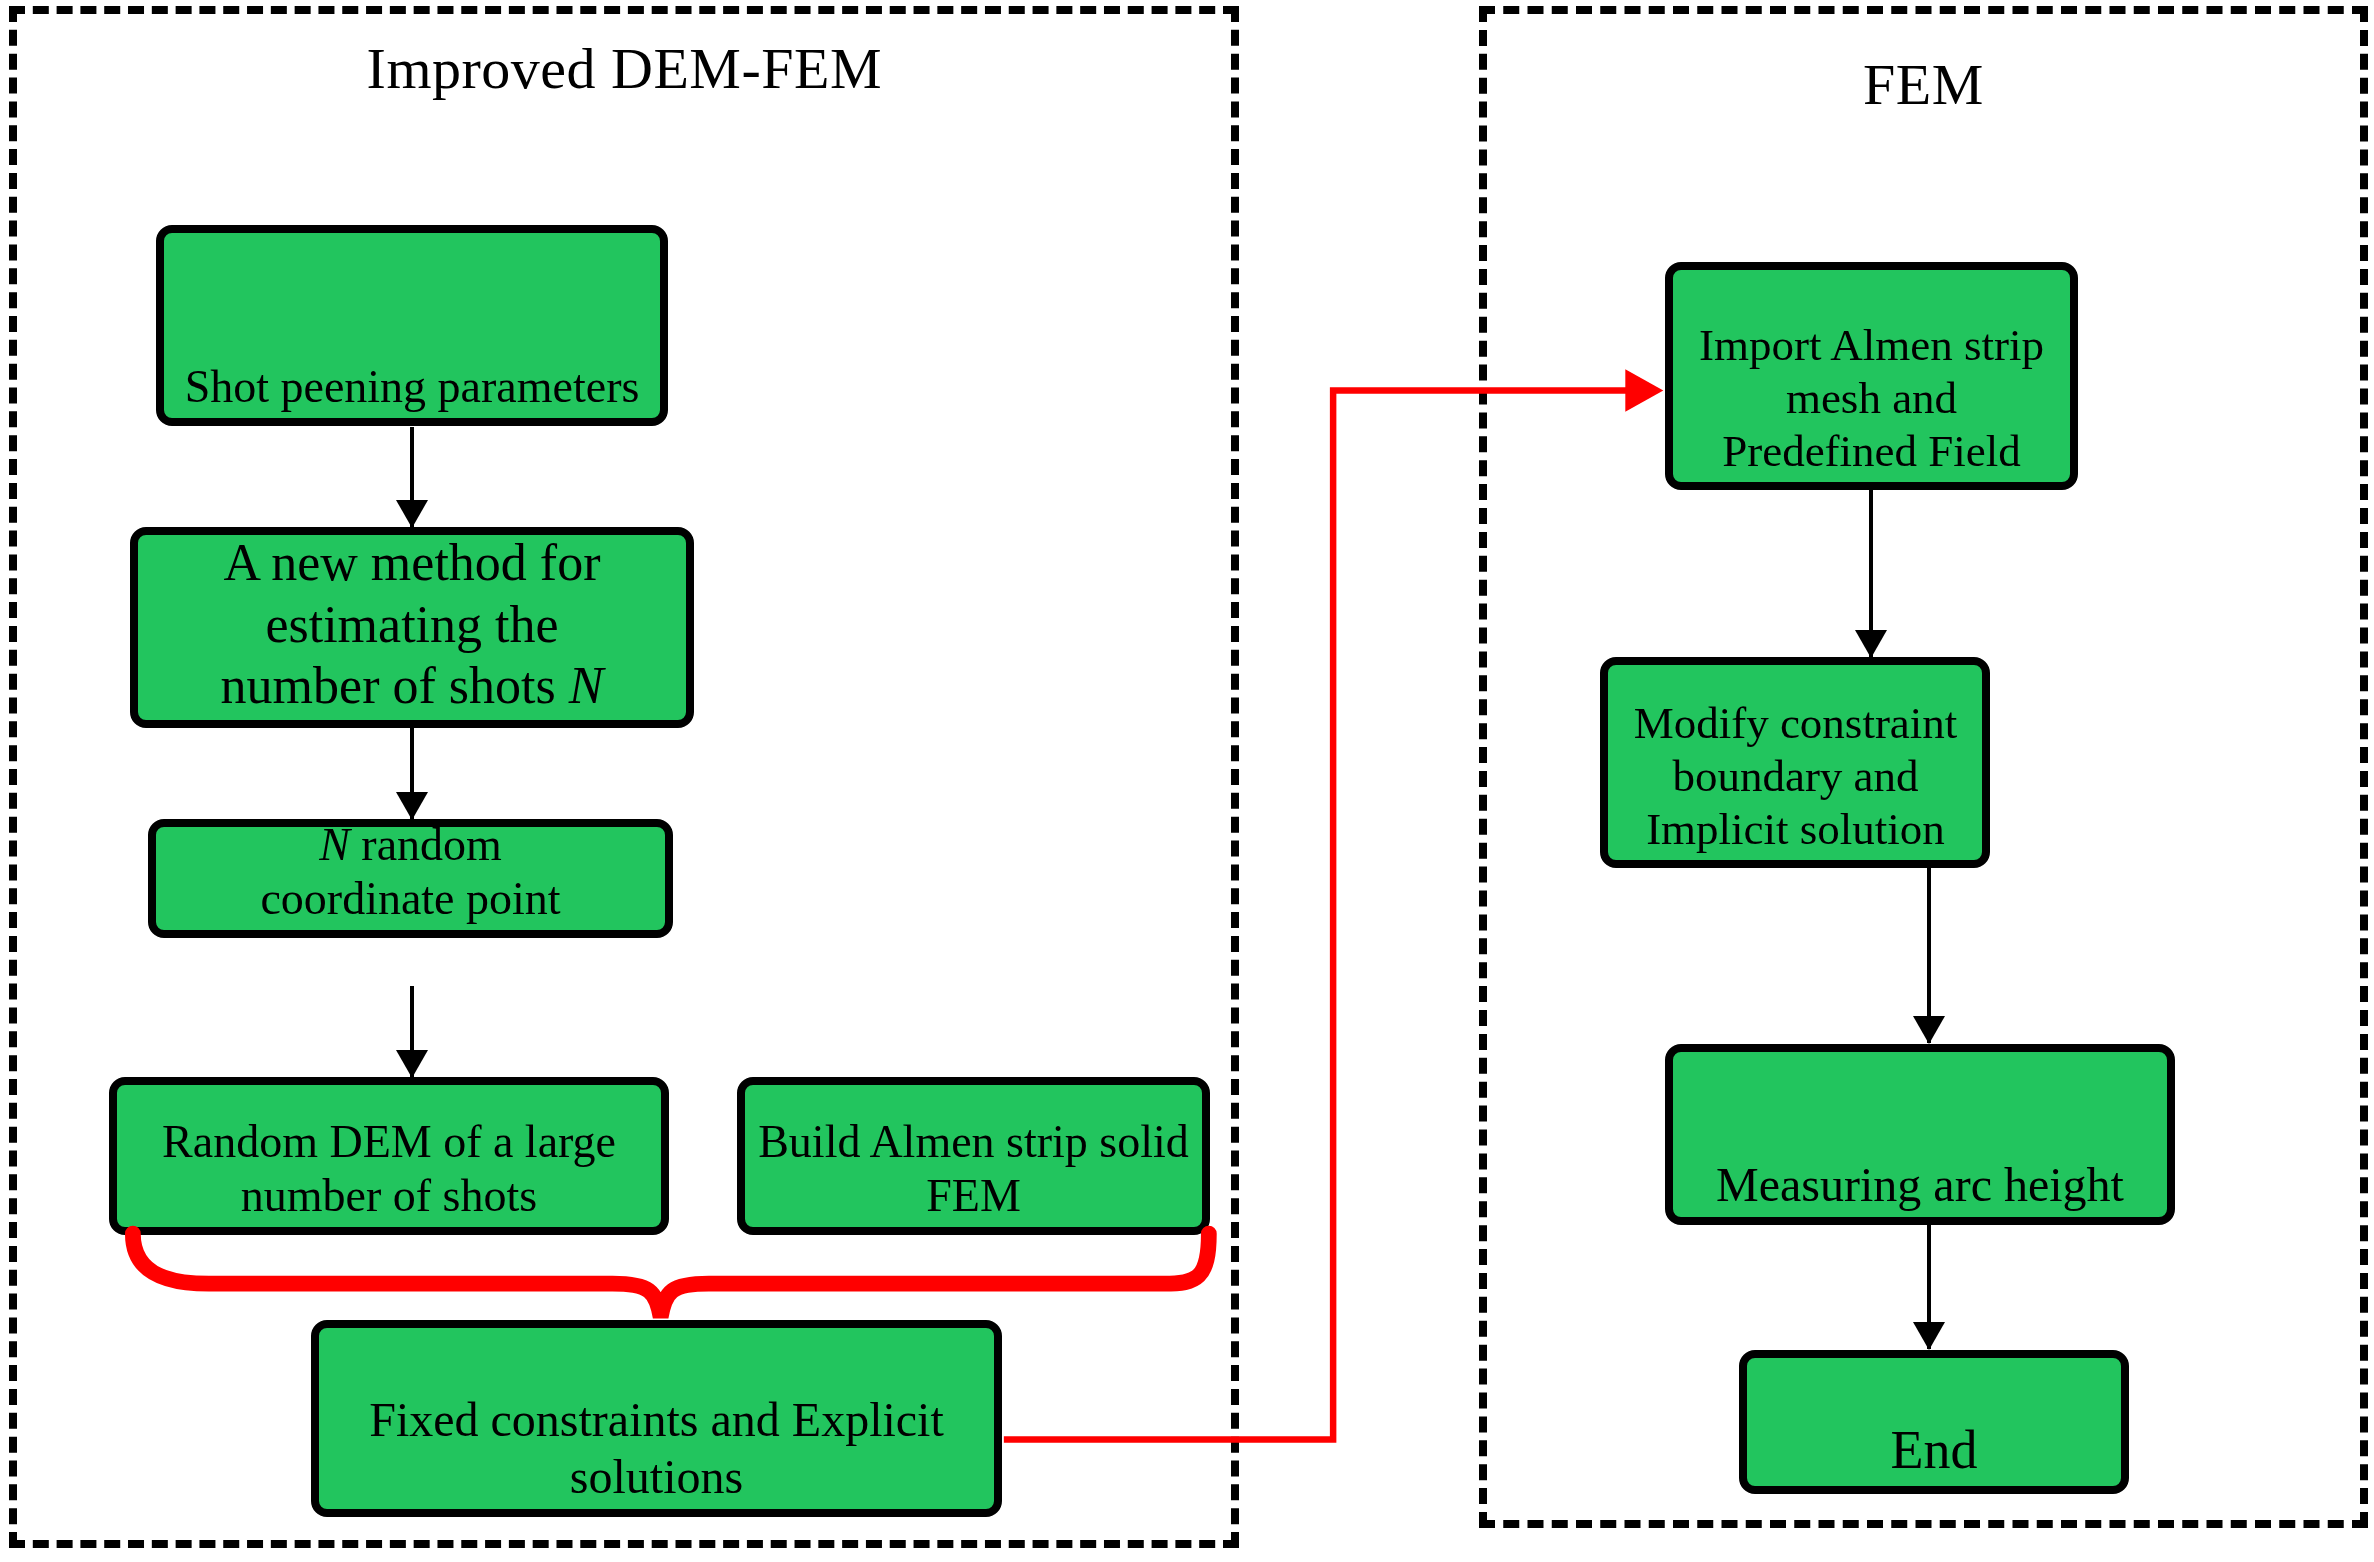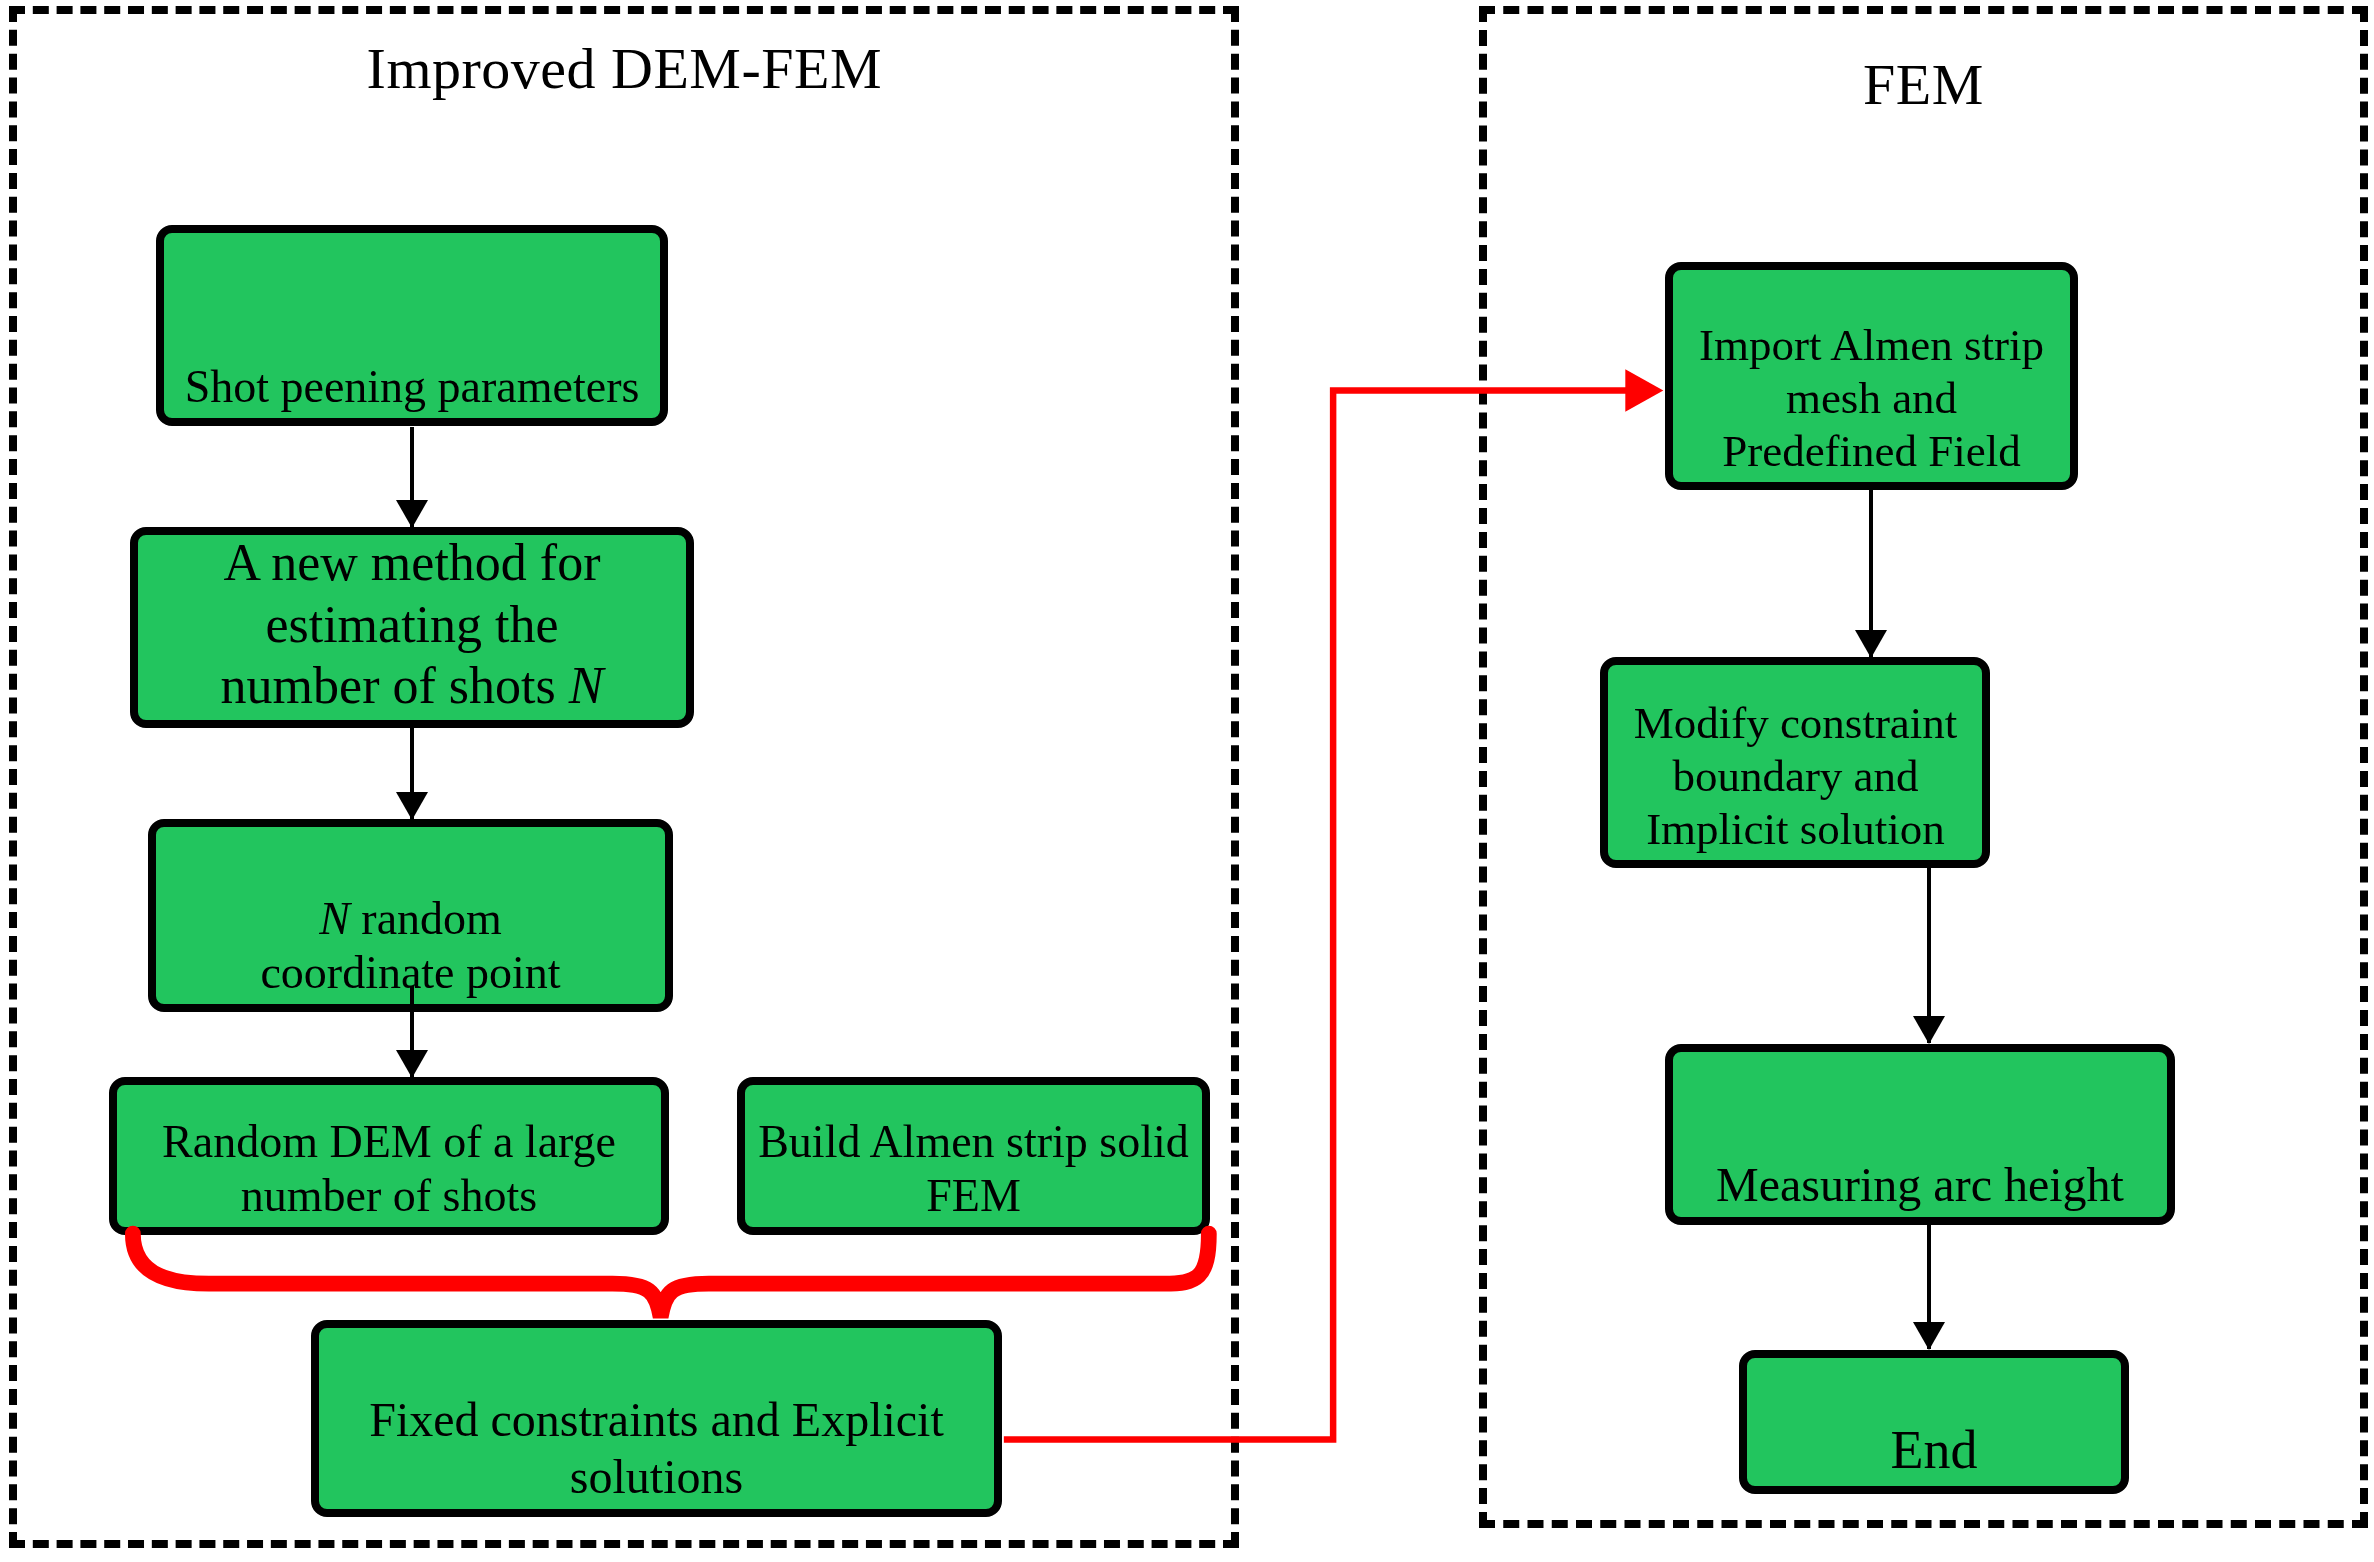--- a/index.html
+++ b/index.html
@@ -47,21 +47,21 @@
   </div>
   <div class="v-arrow" style="left:410px;top:427px;height:100px;"></div>
 
   <div class="node" style="left:130px;top:527px;width:564px;height:201px;font-size:52px;">
     <span class="txt"><span>A new method for</span><br>
       <span>estimating the</span><br>
       <span>number of shots </span><span class="it">N</span></span>
   </div>
   <div class="v-arrow" style="left:410px;top:728px;height:91px;"></div>
 
-  <div class="node" style="left:148px;top:819px;width:525px;height:193px;font-size:46px;">
+  <div class="node" style="left:148px;top:819px;width:525px;height:119px;font-size:46px;">
     <span class="txt"><span class="it">N</span><span> random</span><br>
       <span>coordinate point</span></span>
   </div>
   <div class="v-arrow" style="left:410px;top:986px;height:91px;"></div>
 
   <div class="node" style="left:109px;top:1077px;width:560px;height:158px;font-size:46px;">
     <span class="txt">Random DEM of a large number of shots</span>
   </div>
 
   <div class="node" style="left:737px;top:1077px;width:473px;height:158px;font-size:46px;">

